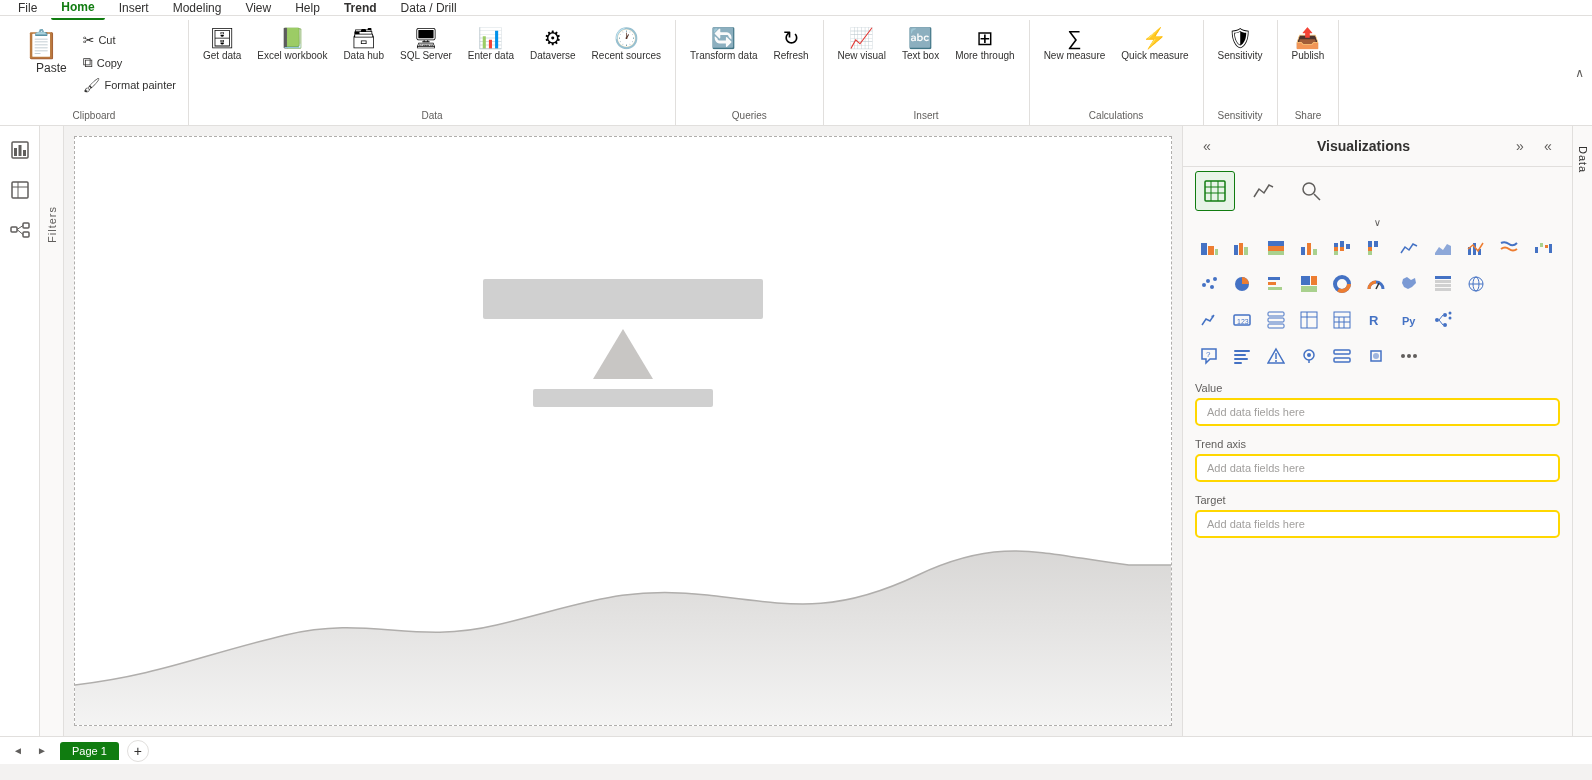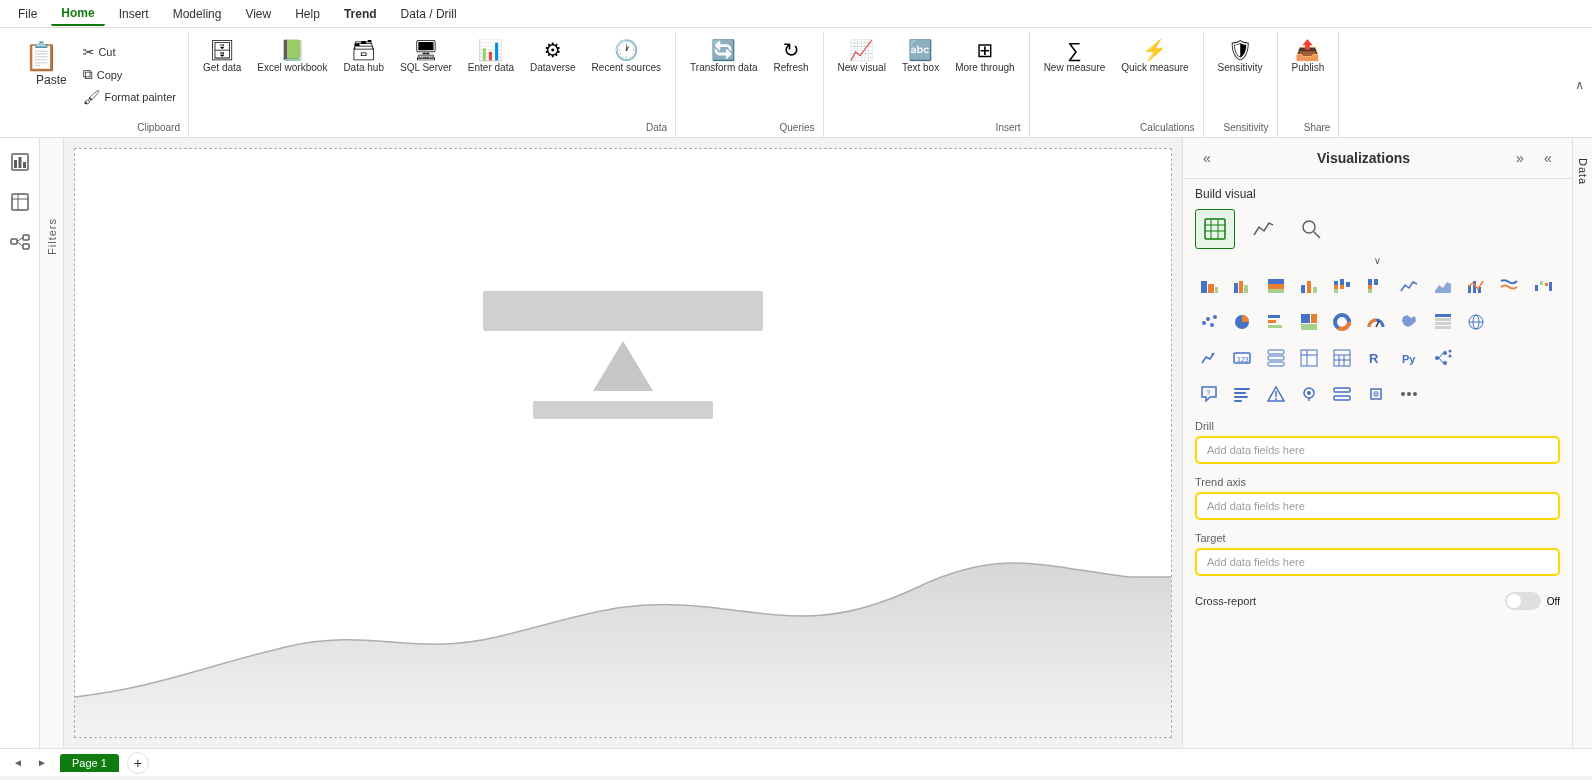--- a/index.html
+++ b/index.html
@@ -4,21 +4,21 @@
   <style>
     * { box-sizing: border-box; margin: 0; padding: 0; }
     body { font-family: 'Segoe UI', Arial, sans-serif; font-size: 12px; background: #f3f2f1; overflow: hidden; width: 1592px; height: 780px; }
 
     
     .menu-bar {
       display: flex;
       align-items: center;
       background: #fff;
       border-bottom: 1px solid #e1dfdd;
-      height: 28px;
+      height: 16px;
       padding: 0 8px;
       gap: 4px;
     }
     .menu-item {
       padding: 4px 10px;
       font-size: 12px;
       color: #323130;
       cursor: pointer;
       border-radius: 2px;
     }
@@ -49,21 +49,21 @@
     .ribbon-group-content {
       display: flex;
       align-items: flex-start;
       gap: 4px;
       flex: 1;
       padding: 4px 0;
     }
     .ribbon-group-label {
       font-size: 10px;
       color: #605e5c;
-      text-align: right;
+      text-align: center;
       width: 100%;
       padding: 2px 0 4px 0;
       margin-top: auto;
     }
     .ribbon-btn {
       display: flex;
       flex-direction: column;
       align-items: center;
       justify-content: flex-start;
       cursor: pointer;
@@ -639,21 +639,20 @@
       <div class="right-panel-controls">
         <div class="panel-ctrl-btn">«</div>
       </div>
       <div class="right-panel-title">Visualizations</div>
       <div class="right-panel-controls">
         <div class="panel-ctrl-btn">»</div>
         <div class="panel-ctrl-btn">«</div>
       </div>
     </div>
 
-    <div class="build-visual-label">Build visual</div>
 
     <div class="visual-types-featured">
       <div class="visual-type-featured selected" title="Table">
         <svg width="24" height="24" viewBox="0 0 24 24" fill="none">
           <rect x="2" y="2" width="20" height="20" rx="1" stroke="#107c10" stroke-width="1.5" fill="none"></rect>
           <line x1="2" y1="8" x2="22" y2="8" stroke="#107c10" stroke-width="1"></line>
           <line x1="2" y1="14" x2="22" y2="14" stroke="#107c10" stroke-width="1"></line>
           <line x1="8" y1="2" x2="8" y2="22" stroke="#107c10" stroke-width="1"></line>
           <line x1="15" y1="2" x2="15" y2="22" stroke="#107c10" stroke-width="1"></line>
         </svg>
@@ -922,50 +921,41 @@
       <div class="visual-type-icon" title="More visuals">
         <svg width="18" height="18">
             <circle cx="3" cy="9" r="2" fill="#605e5c"></circle>
             <circle cx="9" cy="9" r="2" fill="#605e5c"></circle>
             <circle cx="15" cy="9" r="2" fill="#605e5c"></circle>
           </svg>
       </div>
     </div>
 
     <div class="field-well-section">
-      <div class="field-well-label">Drill</div>
+      <div class="field-well-label">Value</div>
       <div class="field-well-input">
         <span>Add data fields here</span>
       </div>
     </div>
 
     <div class="field-well-section">
       <div class="field-well-label">Trend axis</div>
       <div class="field-well-input">
         <span>Add data fields here</span>
       </div>
     </div>
 
     <div class="field-well-section">
       <div class="field-well-label">Target</div>
       <div class="field-well-input">
         <span>Add data fields here</span>
       </div>
     </div>
 
     <div class="drill-through-section">
-      <div class="drill-option-row">
-        <div class="drill-option-label">Cross-report</div>
-        <div class="toggle-with-label">
-          <div class="toggle off">
-            <div class="toggle-knob"></div>
-          </div>
-          <span class="toggle-label">Off</span>
-        </div>
-      </div>
     </div>
   </div>
 
   <div class="data-tab-vertical">
     <div class="data-tab-text">Data</div>
   </div>
 </div>
 
 <div class="bottom-bar">
   <div class="page-nav">

